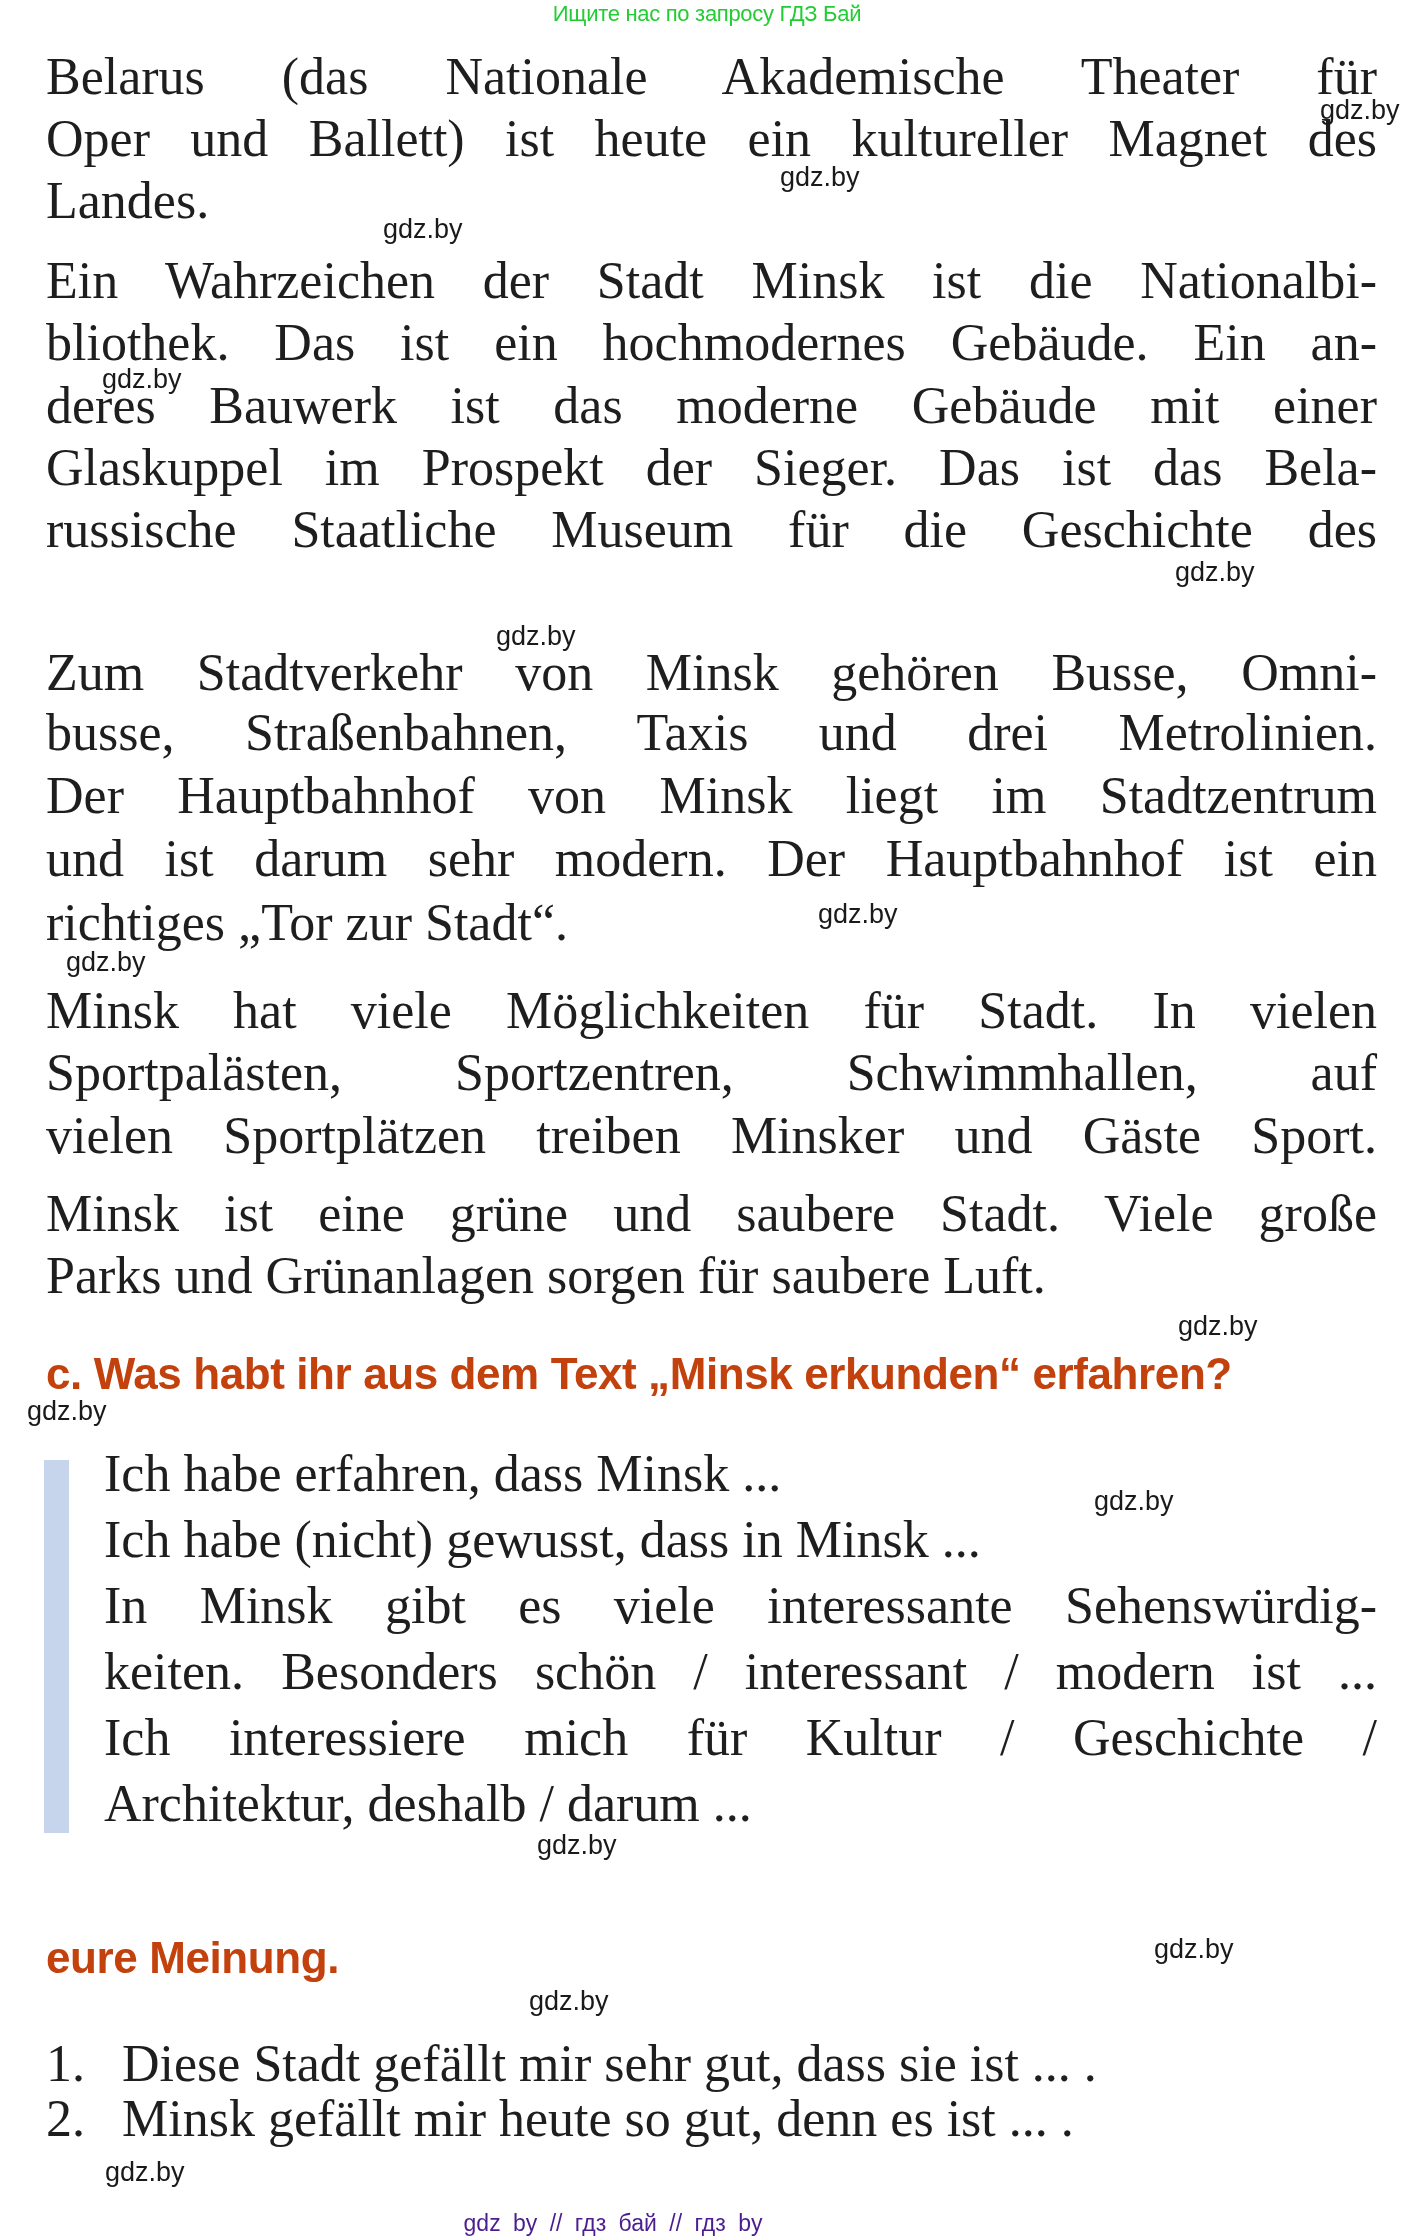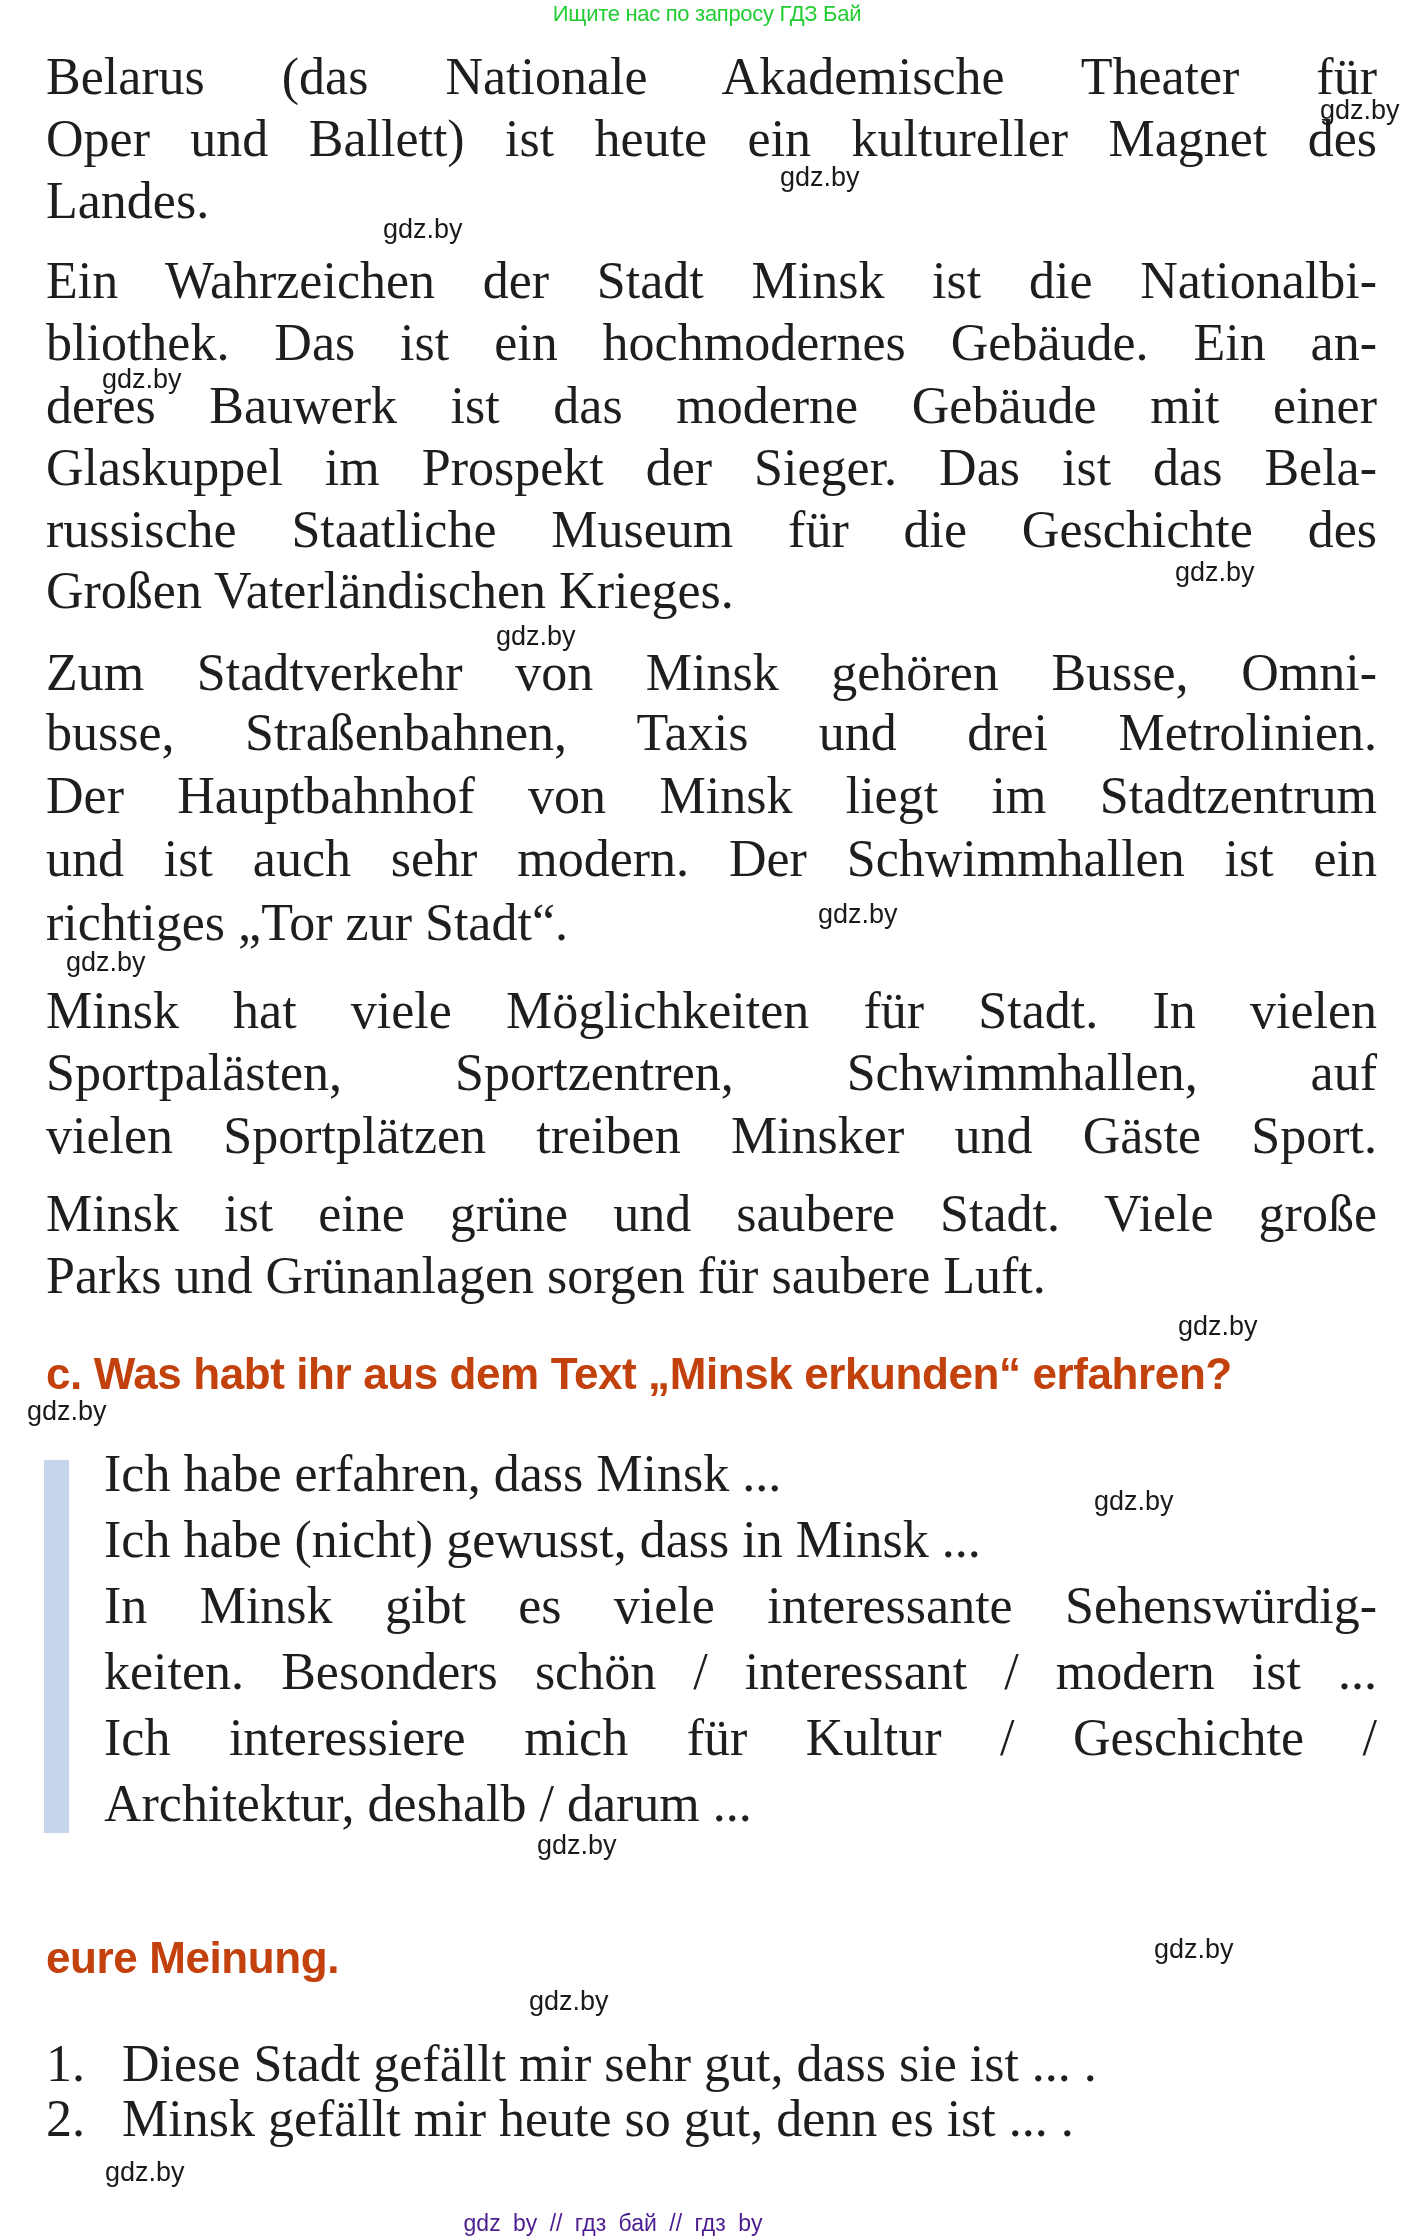--- a/index.html
+++ b/index.html
@@ -50,26 +50,25 @@
 
   <div class="line j" style="top:46px">Belarus (das Nationale Akademische Theater für</div>
   <div class="line j" style="top:108px">Oper und Ballett) ist heute ein kultureller Magnet des</div>
   <div class="line" style="top:170px">Landes.</div>
 
   <div class="line j" style="top:250px">Ein Wahrzeichen der Stadt Minsk ist die Nationalbi-</div>
   <div class="line j" style="top:312px">bliothek. Das ist ein hochmodernes Gebäude. Ein an-</div>
   <div class="line j" style="top:375px">deres Bauwerk ist das moderne Gebäude mit einer</div>
   <div class="line j" style="top:437px">Glaskuppel im Prospekt der Sieger. Das ist das Bela-</div>
   <div class="line j" style="top:499px">russische Staatliche Museum für die Geschichte des</div>
-  <div class="line" style="top:560px">Großen Vaterländischen Krieges.</div>
 
   <div class="line j" style="top:642px">Zum Stadtverkehr von Minsk gehören Busse, Omni-</div>
   <div class="line j" style="top:702px">busse, Straßenbahnen, Taxis und drei Metrolinien.</div>
   <div class="line j" style="top:765px">Der Hauptbahnhof von Minsk liegt im Stadtzentrum</div>
-  <div class="line j" style="top:828px">und ist auch sehr modern. Der Schwimmhallen ist ein</div>
+  <div class="line j" style="top:828px">und ist darum sehr modern. Der Hauptbahnhof ist ein</div>
   <div class="line" style="top:892px">richtiges „Tor zur Stadt“.</div>
 
   <div class="line j" style="top:980px">Minsk hat viele Möglichkeiten für Stadt. In vielen</div>
   <div class="line j" style="top:1042px">Sportpalästen, Sportzentren, Schwimmhallen, auf</div>
   <div class="line j" style="top:1105px">vielen Sportplätzen treiben Minsker und Gäste Sport.</div>
 
   <div class="line j" style="top:1183px">Minsk ist eine grüne und saubere Stadt. Viele große</div>
   <div class="line" style="top:1245px">Parks und Grünanlagen sorgen für saubere Luft.</div>
 
   <div class="heading" style="top:1346px">c. Was habt ihr aus dem Text „Minsk erkunden“ erfahren?</div>

